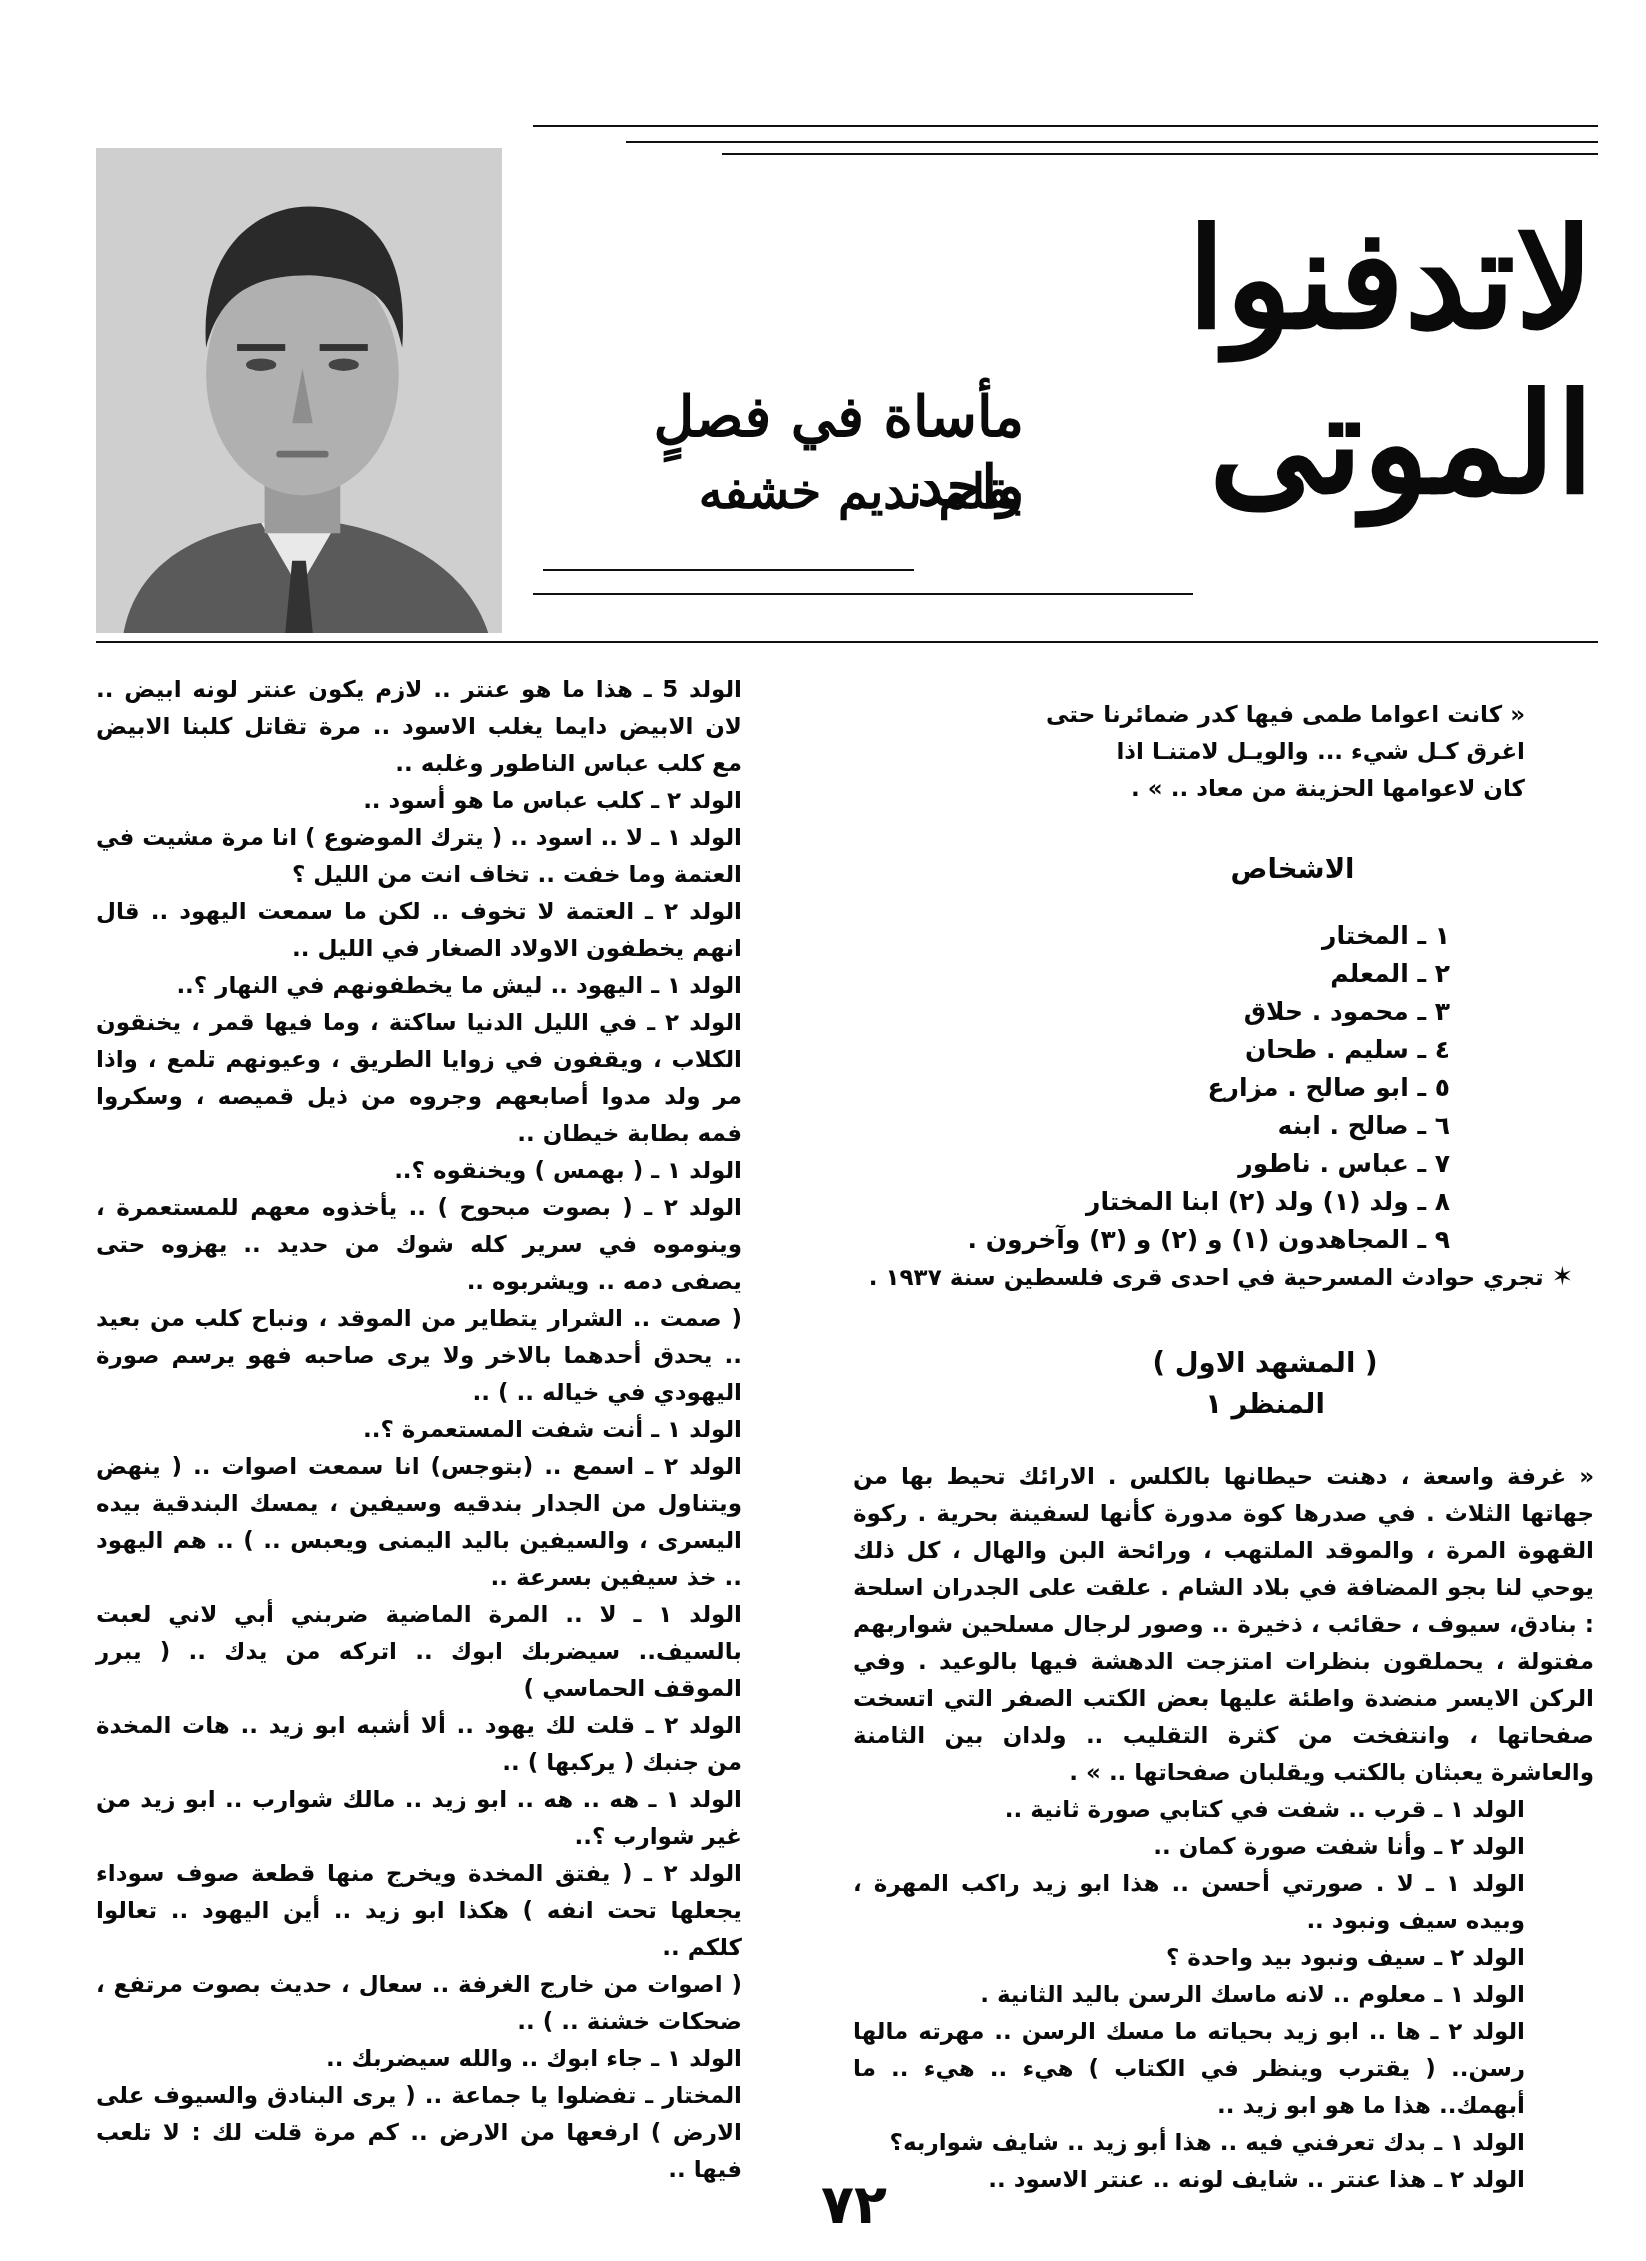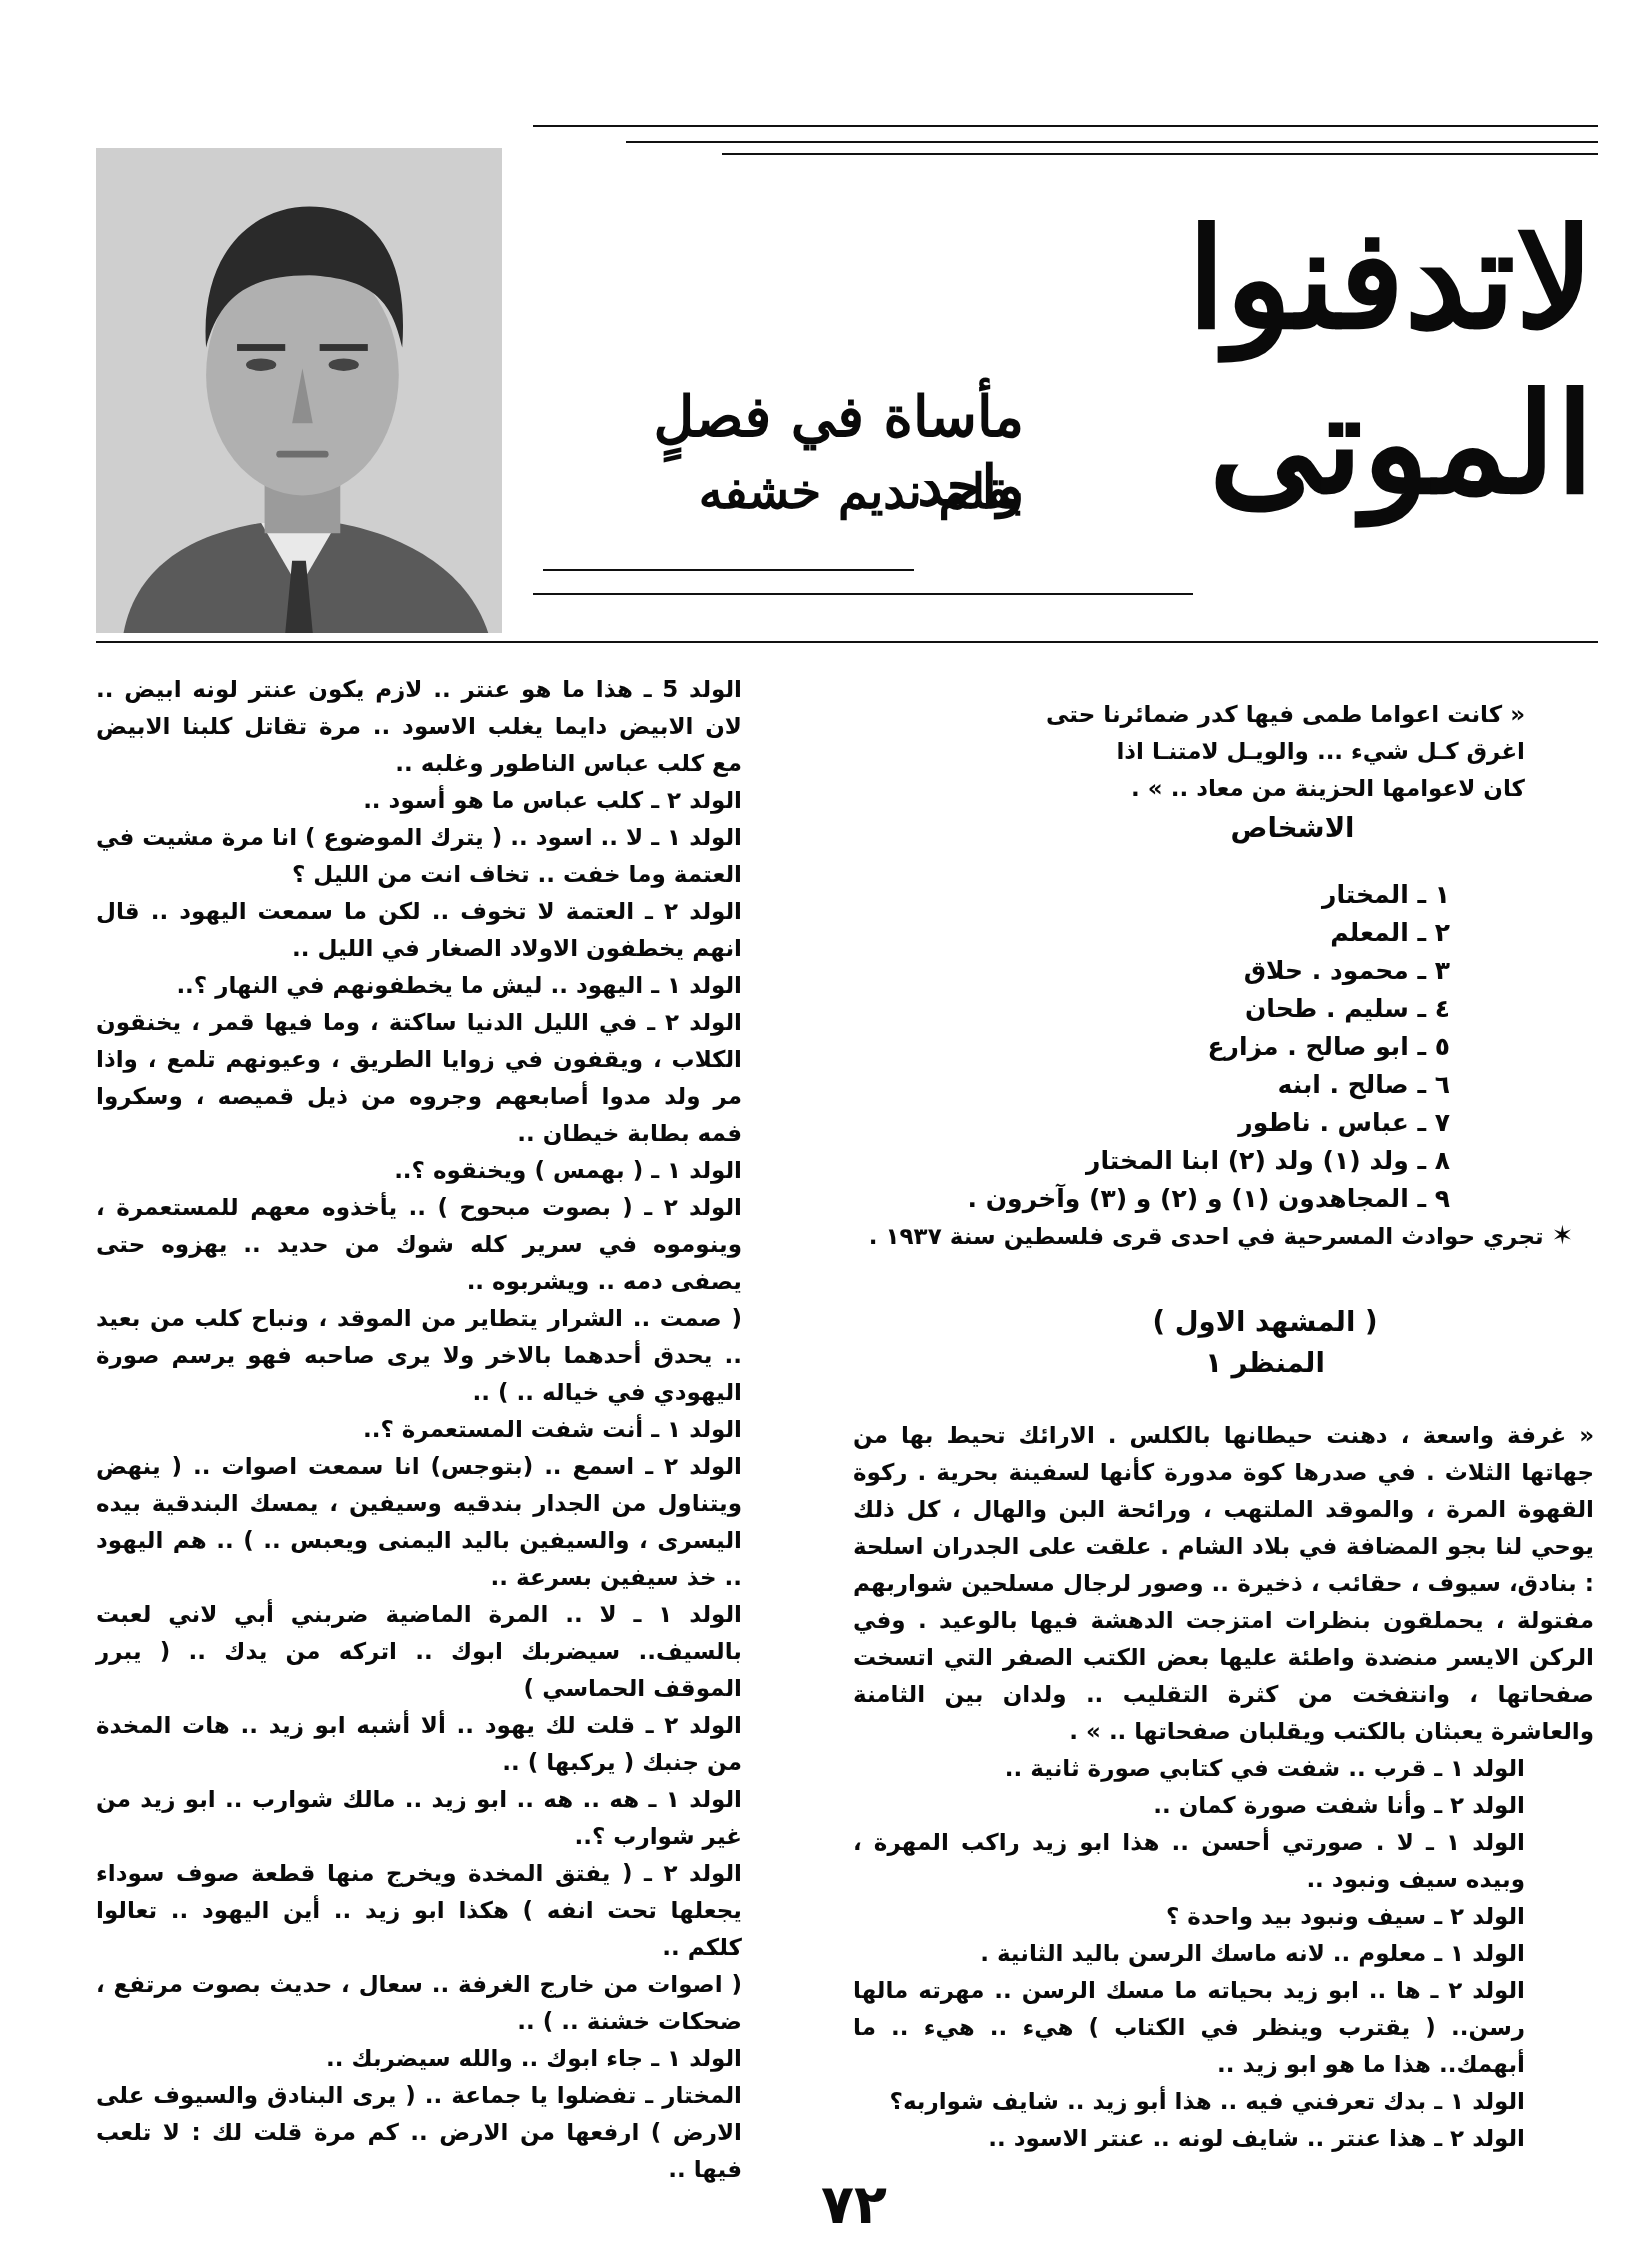--- a/index.html
+++ b/index.html
@@ -83,21 +83,21 @@
 <div class="rule" style="left:533px; width:660px; top:593px;"></div>
 <div class="rule" style="left:96px; right:48px; top:641px;"></div>
 
 <div class="col" id="col-right">
   <div class="quote">
     <p>« كانت اعواما طمى فيها كدر ضمائرنا حتى</p>
     <p>اغرق كـل شيء ... والويـل لامتنـا اذا</p>
     <p>كان لاعوامها الحزينة من معاد .. » .</p>
   </div>
 
-  <div class="h-center" style="margin-bottom:27.5px; padding-left:138px;">الاشخاص</div>
+  <div class="h-center" style="margin-top:41px; margin-bottom:27.5px; padding-left:138px;">الاشخاص</div>
 
   <div class="chars">
     <div>١ ـ المختار</div>
     <div>٢ ـ المعلم</div>
     <div>٣ ـ محمود . حلاق</div>
     <div>٤ ـ سليم . طحان</div>
     <div>٥ ـ ابو صالح . مزارع</div>
     <div>٦ ـ صالح . ابنه</div>
     <div>٧ ـ عباس . ناطور</div>
     <div>٨ ـ ولد (١) ولد (٢) ابنا المختار</div>

